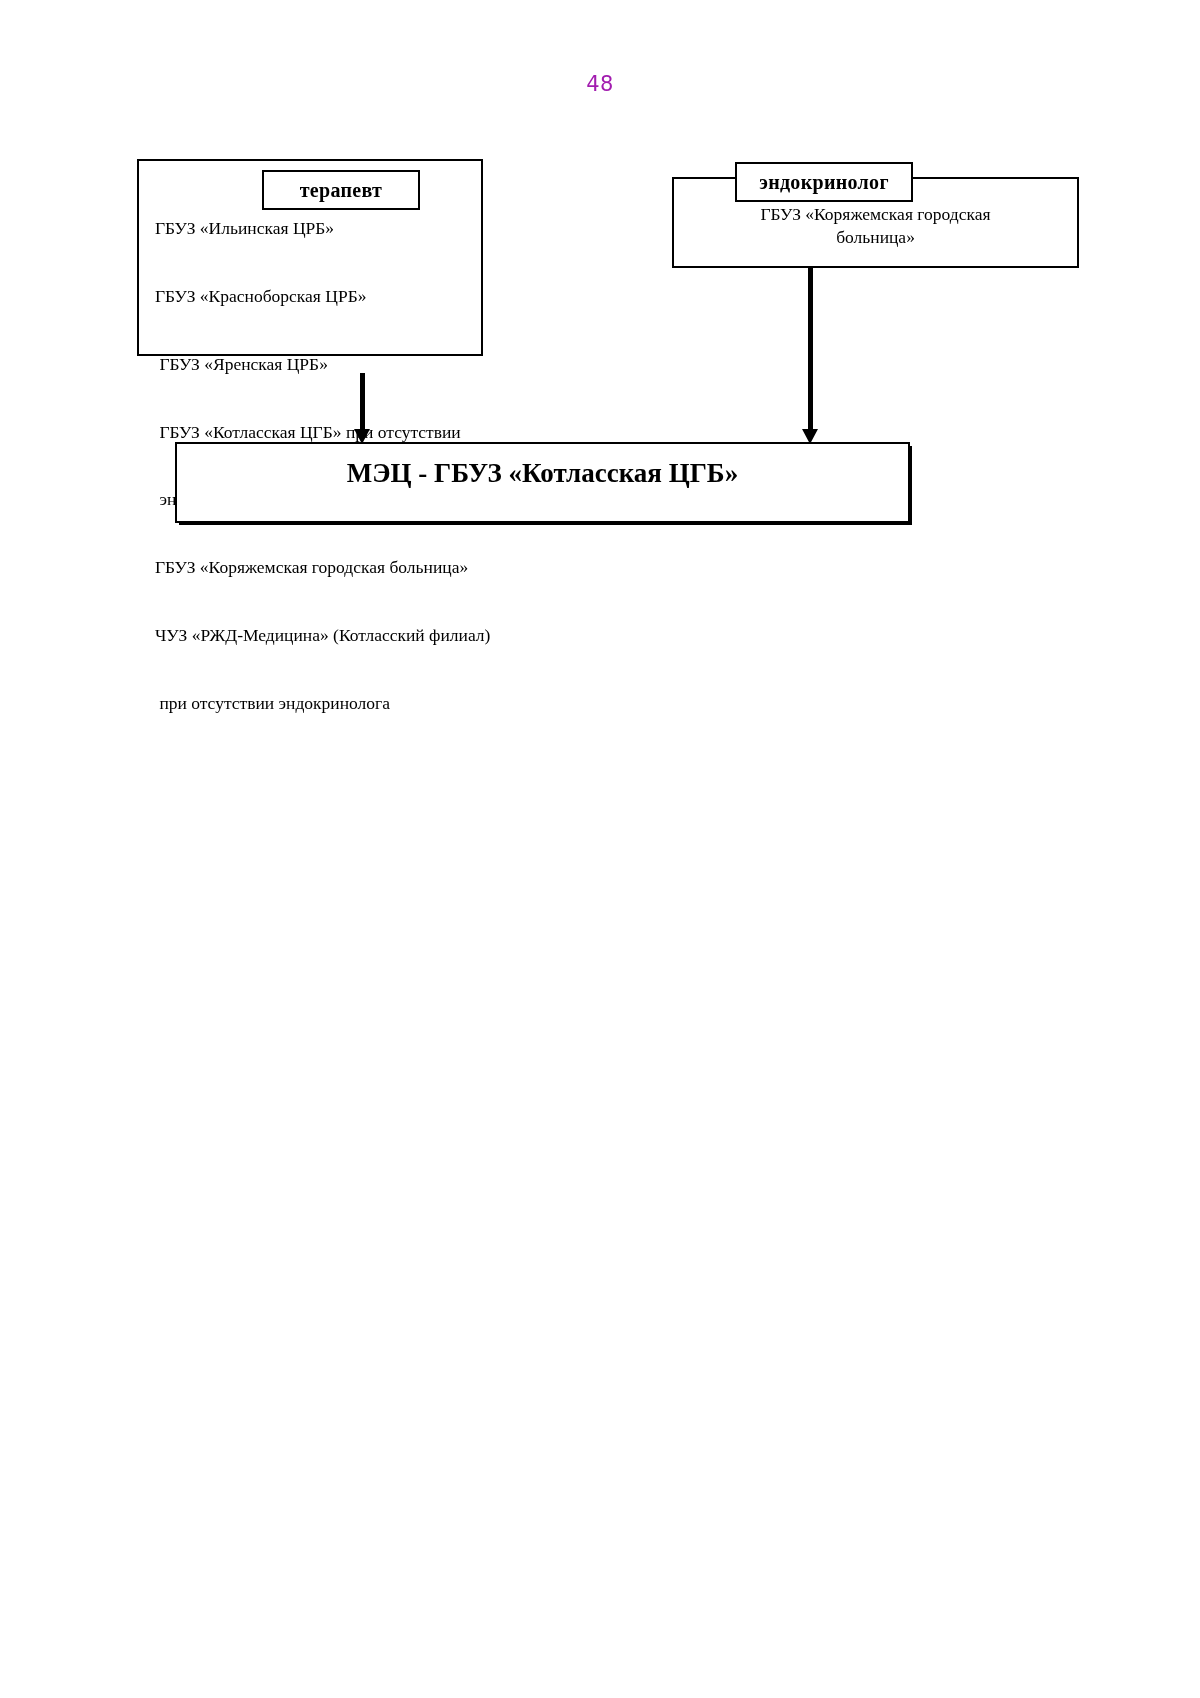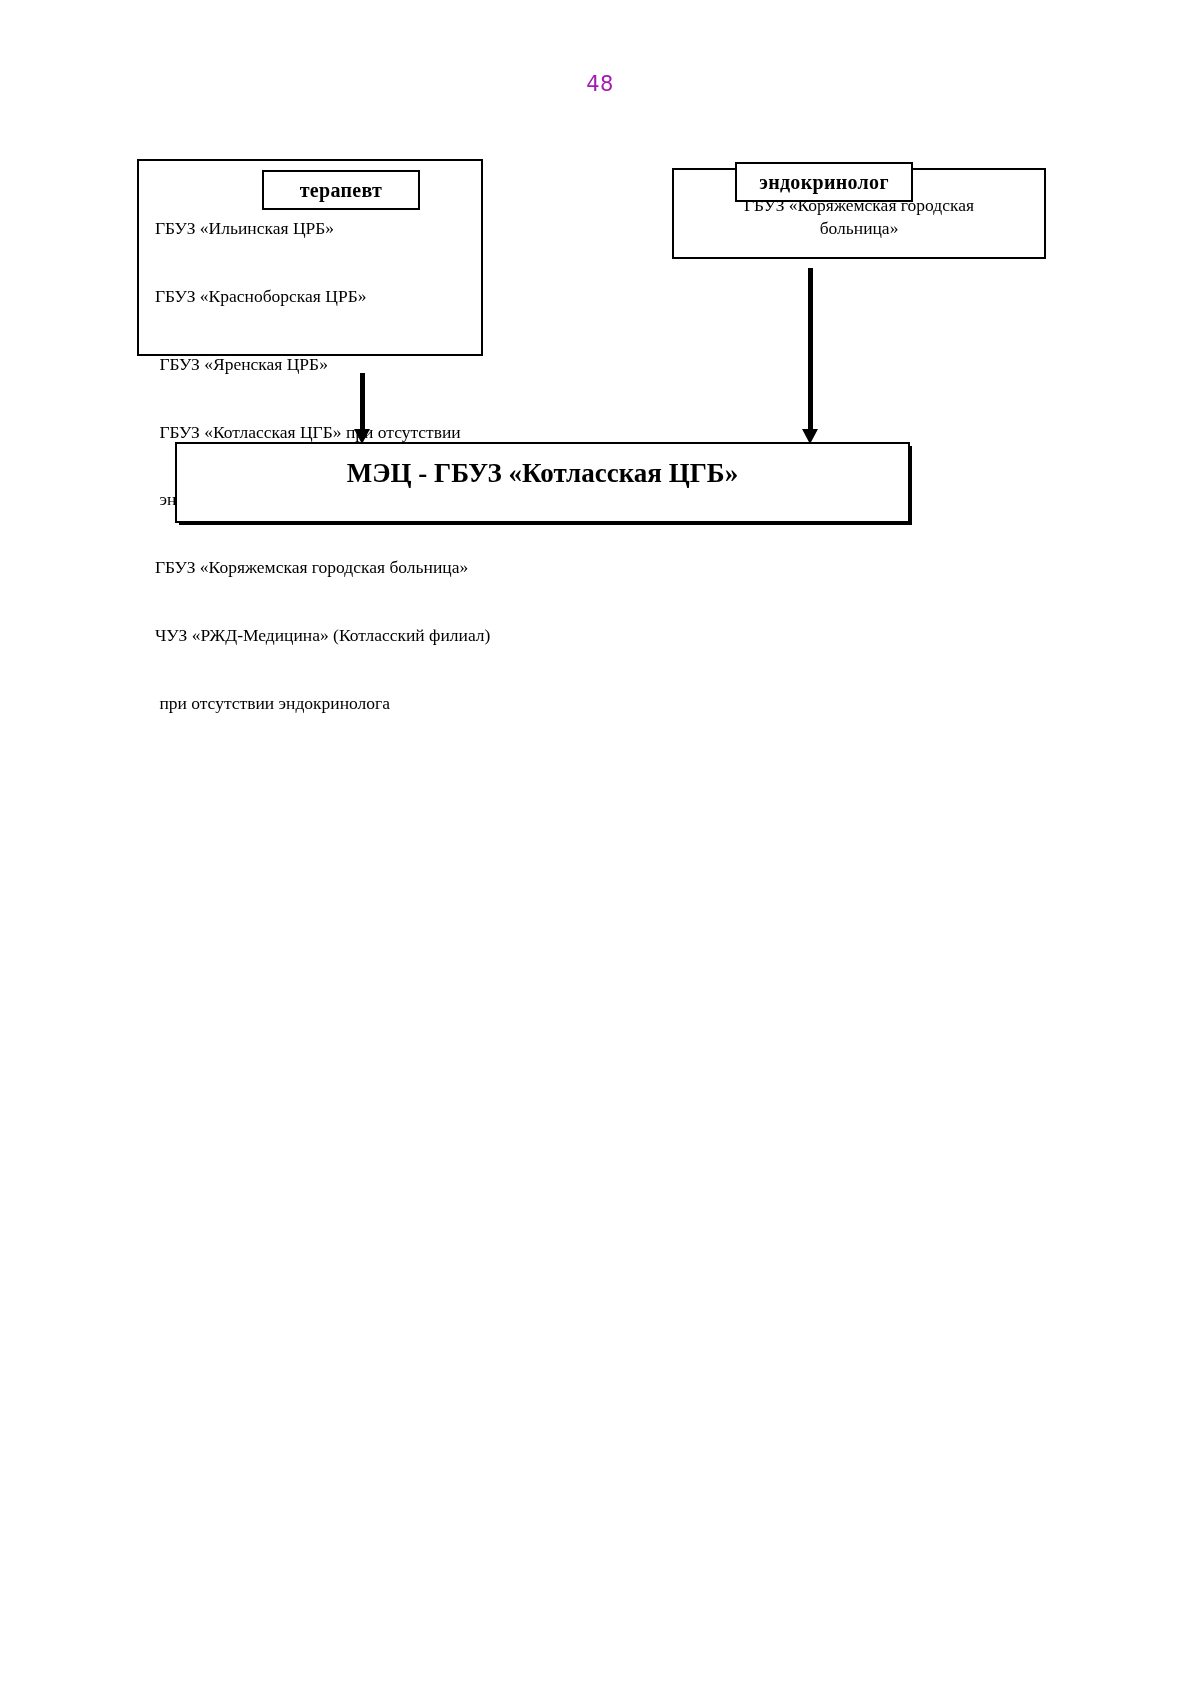--- a/index.html
+++ b/index.html
@@ -86,22 +86,22 @@
     white-space: pre-wrap;
   }
   .facility-list .row {
     display: block;
     white-space: pre;
   }
 
   
   #endocrinologist-facility-box {
     left: 672px;
-    top: 168px;
-    width: 374px;
+    top: 177px;
+    width: 407px;
     height: 91px;
     z-index: 1;
     padding-left: 26px;
   }
   .centered-facility {
     position: absolute;
     left: 14px;
     right: 14px;
     top: 24px;
     text-align: center;

